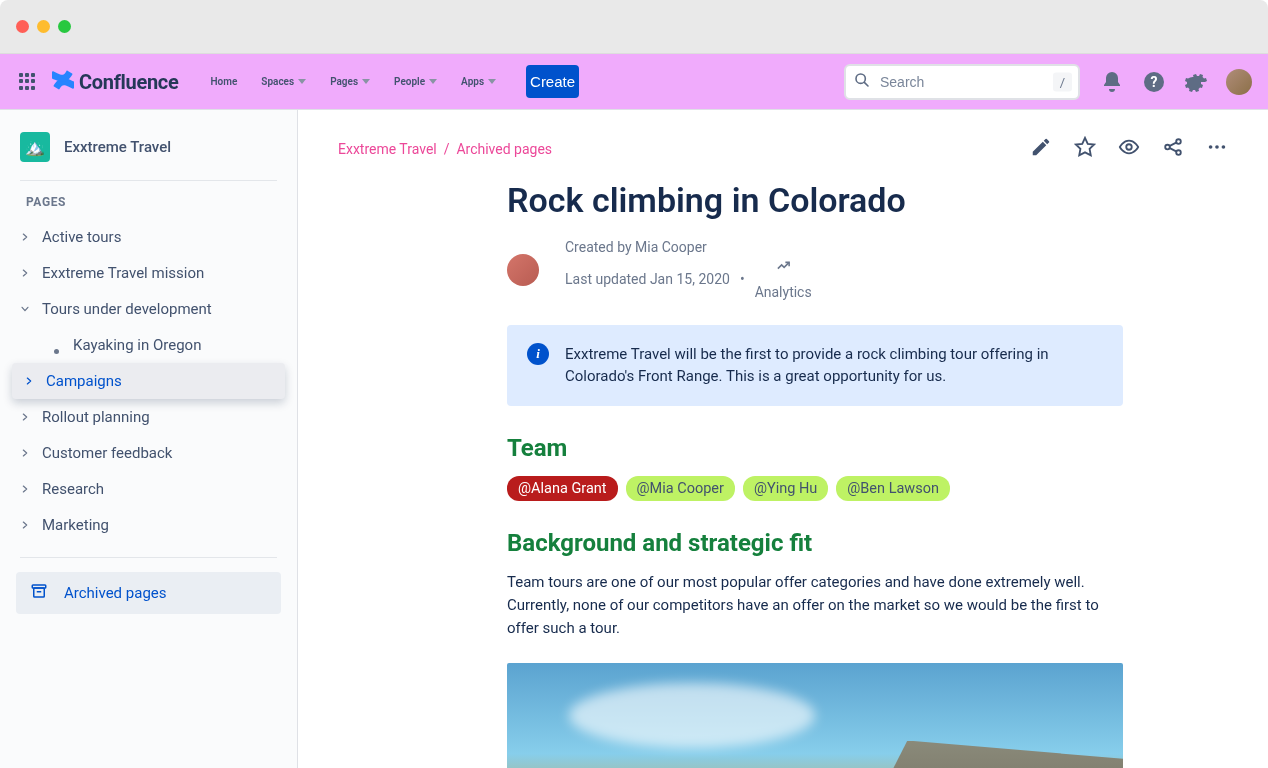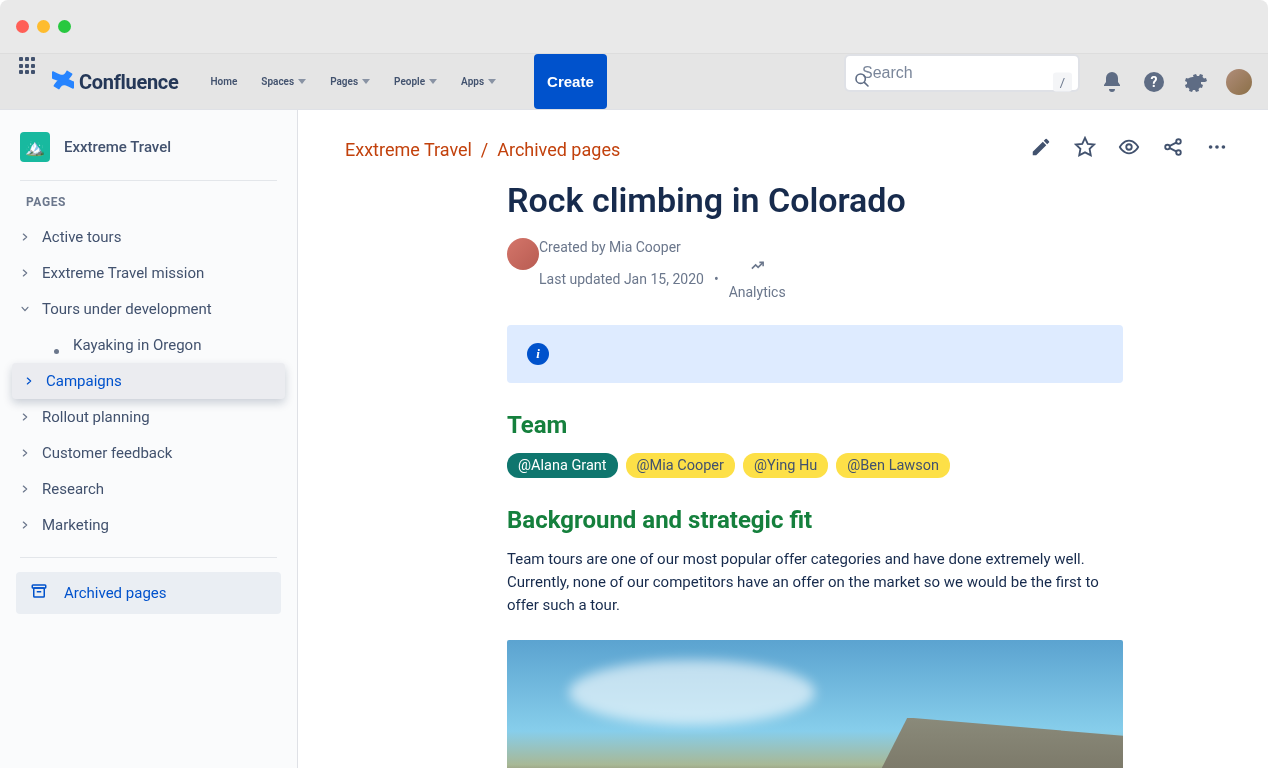--- a/index.html
+++ b/index.html
@@ -4,33 +4,33 @@
 <style>
 * { box-sizing: border-box; margin: 0; padding: 0; }
 body { font-family: -apple-system, BlinkMacSystemFont, "Segoe UI", Roboto, sans-serif; background: #fff; color: #172b4d; overflow: hidden; }
 
 .window-chrome { height: 54px; background: #e9e9e9; display: flex; align-items: center; padding-left: 16px; gap: 8px; border-bottom: 1px solid #ddd; border-top-left-radius: 8px; border-top-right-radius: 8px; }
 .traffic-light { width: 13px; height: 13px; border-radius: 50%; }
 .tl-red { background: #ff5f57; }
 .tl-yellow { background: #febc2e; }
 .tl-green { background: #28c840; }
 
-.topbar { height: 56px; display: flex; padding: 0 16px; border-bottom: 1px solid #dfe1e6; background: #e5e5e5; }
+.topbar { height: 56px; display: flex; align-items: center; padding: 0 16px; border-bottom: 1px solid #dfe1e6; background: #f0abfc; }
 .grid-icon { width: 24px; height: 24px; display: inline-flex; flex-wrap: wrap; gap: 2px; padding: 3px; cursor: pointer; }
 .grid-icon span { width: 4px; height: 4px; background: #42526e; border-radius: 1px; }
 .logo { display: flex; align-items: center; gap: 5px; margin-left: 12px; cursor: pointer; }
 .logo-mark { color: #2684ff; }
 .logo-text { font-weight: 700; font-size: 20px; color: #253858; letter-spacing: -0.3px; }
 .nav-links { display: flex; align-items: center; gap: 4px; margin-left: 22px; }
 .nav-link { padding: 6px 10px; font-size: 10px; font-weight: 600; color: #42526e; cursor: pointer; border-radius: 3px; display: inline-flex; align-items: center; gap: 4px; }
 .chev { width: 0; height: 0; border-left: 4px solid transparent; border-right: 4px solid transparent; border-top: 5px solid #8993a4; }
-.create-btn { margin-left: 28px; background: #0052cc; color: #fff; font-weight: 700; font-size: 15px; padding: 8px 13px; border: none; border-radius: 4px; cursor: pointer; }
+.create-btn { margin-left: 20px; background: #0052cc; color: #fff; font-weight: 400; font-size: 15px; padding: 8px 4px; border: none; border-radius: 4px; cursor: pointer; }
 .spacer { flex: 1; }
 .search-box { position: relative; width: 236px; }
-.search-box input { width: 100%; padding: 8px 32px 8px 16px; border: 2px solid #dfe1e6; border-radius: 6px; font-size: 16px; color: #5e6c84; background: #fff; }
+.search-box input { width: 100%; padding: 8px 32px 8px 34px; border: 2px solid #dfe1e6; border-radius: 6px; font-size: 14px; color: #5e6c84; background: #fff; }
 .search-box input::placeholder { color: #7a869a; }
 .search-icon { position: absolute; left: 10px; top: 50%; transform: translateY(-50%); color: #5e6c84; }
 .search-key { position: absolute; right: 8px; top: 50%; transform: translateY(-50%); background: #f4f5f7; border-radius: 3px; padding: 2px 7px; font-size: 13px; color: #6b778c; }
 .top-actions { display: flex; align-items: center; gap: 18px; margin-left: 20px; }
 .top-icon { color: #5e6c84; cursor: pointer; width: 24px; height: 24px; }
 .avatar { width: 26px; height: 26px; border-radius: 50%; background: linear-gradient(135deg, #b08d7a, #8b6f47); cursor: pointer; }
 
 .main { display: flex; height: calc(100vh - 110px); }
 .sidebar { width: 298px; background: #fafbfc; border-right: 1px solid #dfe1e6; padding: 18px 8px; overflow-y: auto; }
 .space-header { display: flex; align-items: center; gap: 14px; padding: 4px 12px 18px; }
@@ -42,38 +42,38 @@
 .tree-chevron { color: #6b778c; display: inline-flex; transform: rotate(0deg); transition: transform 0.15s; }
 .tree-item.expanded .tree-chevron { transform: rotate(90deg); }
 .tree-sub { display: flex; align-items: flex-end; padding: 9px 12px 9px 46px; font-size: 15px; color: #42526e; cursor: pointer; gap: 14px; }
 .tree-bullet { width: 5px; height: 5px; background: #6b778c; border-radius: 50%; }
 .tree-item.dragging { background: #ebecf0; box-shadow: 0 4px 10px rgba(9,30,66,0.2); border-radius: 4px; color: #0052cc; margin: 0 4px; }
 .tree-item.dragging .tree-chevron svg path { stroke: #0052cc; }
 .archived-item { display: flex; align-items: center; gap: 16px; padding: 10px 14px; background: #eaeef3; border-radius: 4px; margin: 10px 8px 0; color: #0052cc; font-size: 15px; cursor: pointer; }
 
 .content { flex: 1; overflow-y: auto; padding: 26px 40px 0 40px; }
 .content-head { display: flex; align-items: center; justify-content: space-between; margin-bottom: 18px; }
-.breadcrumb { font-size: 18px; color: #c2410c; margin-left: 7px; }
+.breadcrumb { font-size: 14px; color: #ec4899; }
 .breadcrumb span { cursor: pointer; }
 .page-actions { display: flex; gap: 22px; }
 .page-action { color: #42526e; cursor: pointer; }
 .article { max-width: 680px; margin: 0 auto; padding-left: 64px; }
 .article h1 { font-size: 34px; font-weight: 600; color: #172b4d; margin-bottom: 18px; }
-.byline { display: flex; gap: 0; margin-bottom: 22px; }
+.byline { display: flex; gap: 26px; align-items: center; margin-bottom: 22px; }
 .byline-avatar { width: 32px; height: 32px; border-radius: 50%; background: linear-gradient(135deg, #d4756a, #b85c52); flex-shrink: 0; }
 .byline-text { font-size: 14px; color: #6b778c; line-height: 1.4; }
 .byline-row2 { display: flex; align-items: center; gap: 10px; }
 .analytics-link { display: inline-flex; align-items: center; gap: 5px; cursor: pointer; flex-direction: column; }
 .info-panel { background: #deebff; border-radius: 4px; padding: 18px 20px; display: flex; gap: 16px; margin-bottom: 28px; }
 .info-icon { width: 22px; height: 22px; background: #0052cc; color: #fff; border-radius: 50%; display: flex; align-items: center; justify-content: center; font-size: 13px; font-weight: 700; font-style: italic; font-family: Georgia, serif; flex-shrink: 0; }
 .info-text { font-size: 15px; color: #172b4d; line-height: 1.5; }
 .article h3 { font-size: 24px; font-weight: 700; color: #15803d; margin-bottom: 14px; }
 .mentions { display: flex; gap: 8px; margin-bottom: 28px; flex-wrap: wrap; }
-.mention { padding: 4px 11px; border-radius: 12px; font-size: 14.5px; background: #fde047; color: #42526e; cursor: pointer; }
-.mention.primary { background: #0f766e; color: #fff; }
+.mention { padding: 4px 11px; border-radius: 12px; font-size: 14.5px; background: #bef264; color: #42526e; cursor: pointer; }
+.mention.primary { background: #b91c1c; color: #fff; }
 .article p { font-size: 15px; color: #172b4d; line-height: 1.55; margin-bottom: 22px; }
 .hero-img { width: 100%; height: 260px; background: linear-gradient(to bottom, #5ba3d0 0%, #87ceeb 35%, #a8b896 48%, #7a6a50 55%, #6b5a40 100%); border-radius: 2px; position: relative; overflow: hidden; }
 .hero-img::before { content:""; position:absolute; right:0; top:30%; width:50%; height:70%; background: linear-gradient(to bottom, #8a8a7a, #5a5040); clip-path: polygon(30% 0, 100% 10%, 100% 100%, 0 100%); }
 .hero-img::after { content:""; position:absolute; left:10%; top:8%; width:40%; height:25%; background: rgba(255,255,255,0.6); border-radius: 50%; filter: blur(6px); }
 </style>
 </head>
 <body>
 
 <div class="window-chrome">
   <div class="traffic-light tl-red"></div>
@@ -281,20 +281,21 @@
                     <polyline points="15 7 21 7 21 13"></polyline>
                   </svg></span>
               <span>Analytics</span>
             </span>
           </div>
         </div>
       </div>
 
       <div class="info-panel">
         <div class="info-icon">i</div>
+        <div class="info-text">Exxtreme Travel will be the first to provide a rock climbing tour offering in Colorado's Front Range. This is a great opportunity for us.</div>
       </div>
 
       <h3>Team</h3>
       <div class="mentions" id="mentions">
           <span class="mention primary">@Alana Grant</span>
           <span class="mention">@Mia Cooper</span>
           <span class="mention">@Ying Hu</span>
           <span class="mention">@Ben Lawson</span>
         </div>
 

